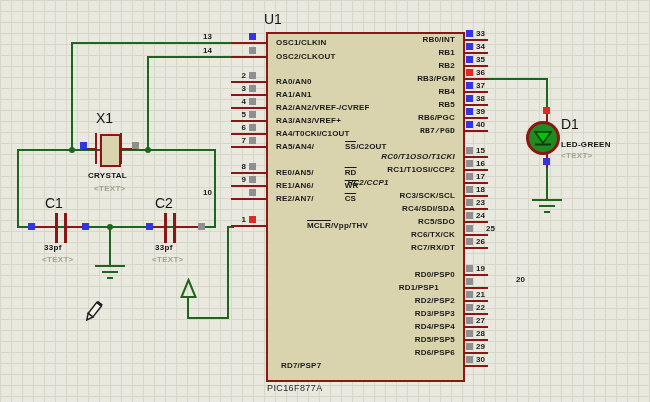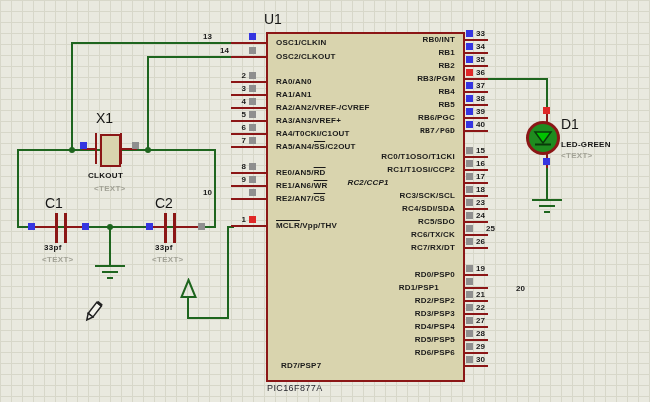--- a/index.html
+++ b/index.html
@@ -13,21 +13,21 @@
   .wh{height:2px;} .wv{width:2px;}
   .pinseg{position:absolute;background:var(--pin,#8b1616);height:2px;}
   .pinsegv{position:absolute;background:var(--pin,#8b1616);width:2px;}
   .dot{position:absolute;width:6px;height:6px;border-radius:50%;background:var(--wire,#1e651e);}
   .sq{position:absolute;width:7px;height:7px;}
   .sq.b{background:var(--sq-blue,#3535e0);} .sq.r{background:var(--sq-red,#e02828);} .sq.g{background:var(--sq-gray,#8f8f8f);}
   .chipbody{position:absolute;left:266px;top:32px;width:195px;height:346px;
     background:var(--chipfill,#d9d4ae);border:2px solid var(--pin,#8b1616);}
   .pname{position:absolute;font-size:8px;font-weight:bold;color:#1a1a1a;line-height:9px;letter-spacing:0.2px;white-space:nowrap;}
   .pnum{position:absolute;font-size:8px;font-weight:bold;color:#1a1a1a;line-height:9px;}
-  .ov{text-decoration:overline;}
+  .ov{text-decoration:overline;margin-left:31px;}
   .ref{position:absolute;font-size:14px;color:#151515;line-height:16px;}
   .sublabel{position:absolute;font-size:8px;font-weight:bold;color:#151515;line-height:9px;letter-spacing:0.3px;}
   .ghost{position:absolute;font-size:8px;font-weight:bold;color:var(--ghost,#a2a296);line-height:9px;letter-spacing:0.3px;}
   .partlabel{position:absolute;font-size:9px;font-weight:normal;color:#26262e;line-height:10px;letter-spacing:0.4px;}
   .gbar{position:absolute;background:var(--wire,#1e651e);height:2px;}
   .capbar{position:absolute;width:3px;height:30px;background:var(--pin,#8b1616);}
   .xtalbody{position:absolute;left:100px;top:134px;width:17px;height:29px;background:var(--chipfill,#d9d4ae);border:2px solid var(--pin,#8b1616);}
   .xtalside{position:absolute;width:2px;height:31px;background:var(--pin,#8b1616);top:133px;}
   .ledring{position:absolute;left:526px;top:121px;width:28px;height:28px;border-radius:50%;
     background:var(--ledfill,#1f8c1f);border:3px solid var(--pin,#7a1010);}
@@ -80,21 +80,21 @@
   <div class="chipbody"></div>
   <div class="ref" style="left:264px;top:11px;">U1</div>
   <div class="partlabel" style="left:267px;top:383px;">PIC16F877A</div>
 
   <div id="pins">
       <div class="pinseg" style="left:231px;top:42px;width:35px;"></div>
       <div class="pnum" style="left:203px;top:32px;width:43px;">13</div>
       <div class="sq b" style="left:249px;top:33px;"></div>
       <div class="pname" style="left:276px;top:38px;">OSC1/CLKIN</div>
       <div class="pinseg" style="left:231px;top:56px;width:35px;"></div>
-      <div class="pnum" style="left:203px;top:46px;width:43px;text-align:center;">14</div>
+      <div class="pnum" style="left:203px;top:46px;width:43px;text-align:left;">14</div>
       <div class="sq g" style="left:249px;top:47px;"></div>
       <div class="pname" style="left:276px;top:52px;">OSC2/CLKOUT</div>
       <div class="pinseg" style="left:231px;top:81px;width:35px;"></div>
       <div class="pnum" style="left:203px;top:71px;width:43px;text-align:right;">2</div>
       <div class="sq g" style="left:249px;top:72px;"></div>
       <div class="pname" style="left:276px;top:77px;">RA0/AN0</div>
       <div class="pinseg" style="left:231px;top:94px;width:35px;"></div>
       <div class="pnum" style="left:203px;top:84px;width:43px;text-align:right;">3</div>
       <div class="sq g" style="left:249px;top:85px;"></div>
       <div class="pname" style="left:276px;top:90px;">RA1/AN1</div>
@@ -158,21 +158,21 @@
       <div class="sq b" style="left:466px;top:108px;"></div>
       <div class="pnum" style="left:476px;top:107px;">39</div>
       <div class="pname" style="left:281px;top:113px;width:174px;text-align:right;">RB6/PGC</div>
       <div class="pinseg" style="left:463px;top:130px;width:25px;"></div>
       <div class="sq b" style="left:466px;top:121px;"></div>
       <div class="pnum" style="left:476px;top:120px;">40</div>
       <div class="pname" style="left:281px;top:126px;width:174px;text-align:right;font-family:Liberation Mono, monospace;">RB7/PGD</div>
       <div class="pinseg" style="left:463px;top:156px;width:25px;"></div>
       <div class="sq g" style="left:466px;top:147px;"></div>
       <div class="pnum" style="left:476px;top:146px;">15</div>
-      <div class="pname" style="left:281px;top:152px;width:174px;text-align:right;">RC0/T1OSO/T1CKI</div>
+      <div class="pname" style="left:281px;top:152px;width:174px;text-align:right;font-style:italic;">RC0/T1OSO/T1CKI</div>
       <div class="pinseg" style="left:463px;top:169px;width:25px;"></div>
       <div class="sq g" style="left:466px;top:160px;"></div>
       <div class="pnum" style="left:476px;top:159px;">16</div>
       <div class="pname" style="left:281px;top:165px;width:174px;text-align:right;">RC1/T1OSI/CCP2</div>
       <div class="pinseg" style="left:463px;top:182px;width:25px;"></div>
       <div class="sq g" style="left:466px;top:173px;"></div>
       <div class="pnum" style="left:476px;top:172px;">17</div>
       <div class="pname" style="left:281px;top:178px;width:174px;text-align:center;font-style:italic;">RC2/CCP1</div>
       <div class="pinseg" style="left:463px;top:195px;width:25px;"></div>
       <div class="sq g" style="left:466px;top:186px;"></div>
@@ -193,21 +193,21 @@
       <div class="pinseg" style="left:463px;top:247px;width:25px;"></div>
       <div class="sq g" style="left:466px;top:238px;"></div>
       <div class="pnum" style="left:476px;top:237px;">26</div>
       <div class="pname" style="left:281px;top:243px;width:174px;text-align:right;">RC7/RX/DT</div>
       <div class="pinseg" style="left:463px;top:274px;width:25px;"></div>
       <div class="sq g" style="left:466px;top:265px;"></div>
       <div class="pnum" style="left:476px;top:264px;">19</div>
       <div class="pname" style="left:281px;top:270px;width:174px;text-align:right;">RD0/PSP0</div>
       <div class="pinseg" style="left:463px;top:287px;width:25px;"></div>
       <div class="sq g" style="left:466px;top:278px;"></div>
-      <div class="pnum" style="left:476px;top:284px;padding-left:40px;">20</div>
+      <div class="pnum" style="left:476px;top:275px;padding-left:40px;">20</div>
       <div class="pname" style="left:265px;top:283px;width:174px;text-align:right;">RD1/PSP1</div>
       <div class="pinseg" style="left:463px;top:300px;width:25px;"></div>
       <div class="sq g" style="left:466px;top:291px;"></div>
       <div class="pnum" style="left:476px;top:290px;">21</div>
       <div class="pname" style="left:281px;top:296px;width:174px;text-align:right;">RD2/PSP2</div>
       <div class="pinseg" style="left:463px;top:313px;width:25px;"></div>
       <div class="sq g" style="left:466px;top:304px;"></div>
       <div class="pnum" style="left:476px;top:303px;">22</div>
       <div class="pname" style="left:281px;top:309px;width:174px;text-align:right;">RD3/PSP3</div>
       <div class="pinseg" style="left:463px;top:326px;width:25px;"></div>
@@ -231,21 +231,21 @@
   <div>
     <div class="pinseg" style="left:82px;top:148px;width:14px;"></div>
     <div class="pinseg" style="left:121px;top:148px;width:16px;"></div>
     <div class="xtalside" style="left:95px;"></div>
     <div class="xtalside" style="left:120px;"></div>
     <div class="xtalbody"></div>
     <div class="sq b" style="left:80px;top:142px;"></div>
     <div class="sq g" style="left:132px;top:142px;"></div>
   </div>
   <div class="ref" style="left:96px;top:110px;">X1</div>
-  <div class="sublabel" style="left:88px;top:171px;">CLKOUT</div>
+  <div class="sublabel" style="left:88px;top:171px;">CRYSTAL</div>
   <div class="ghost" style="left:94px;top:184px;">&lt;TEXT&gt;</div>
 
   <div>
     <div class="pinseg" style="left:32px;top:226px;width:23px;"></div>
     <div class="pinseg" style="left:67px;top:226px;width:19px;"></div>
     <div class="capbar" style="left:55px;top:213px;"></div>
     <div class="capbar" style="left:64px;top:213px;"></div>
     <div class="sq b" style="left:28px;top:223px;"></div>
     <div class="sq b" style="left:82px;top:223px;"></div>
   </div>

